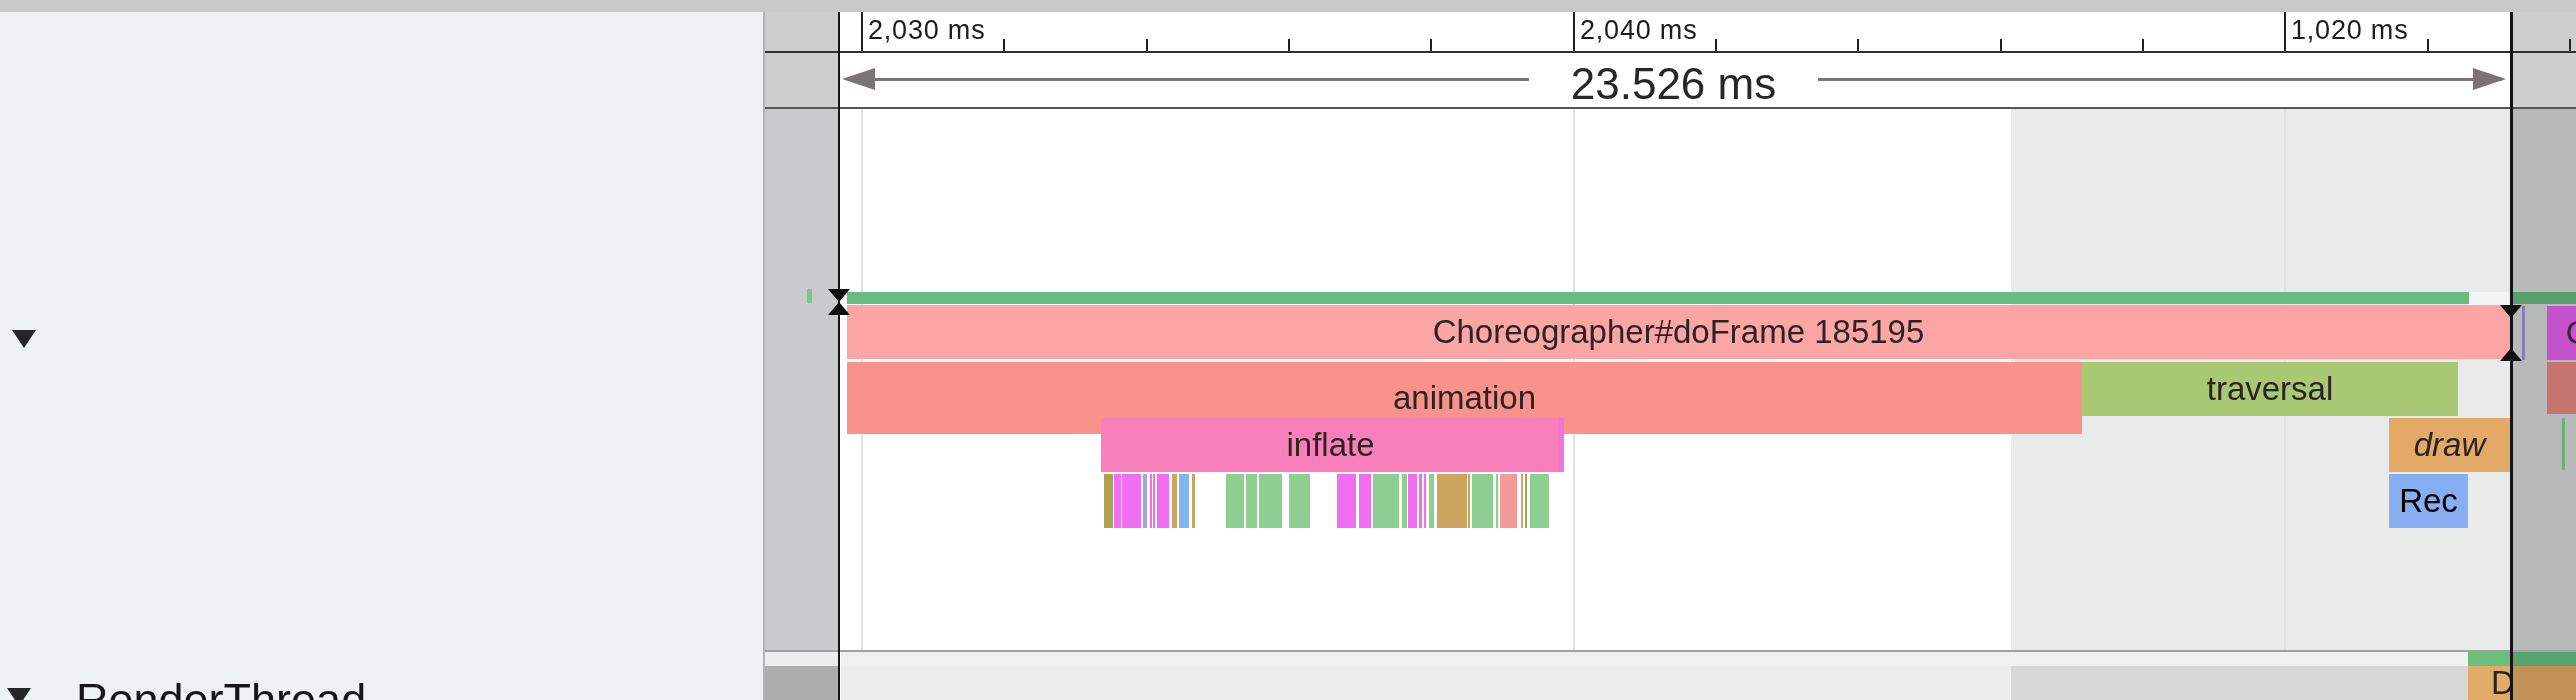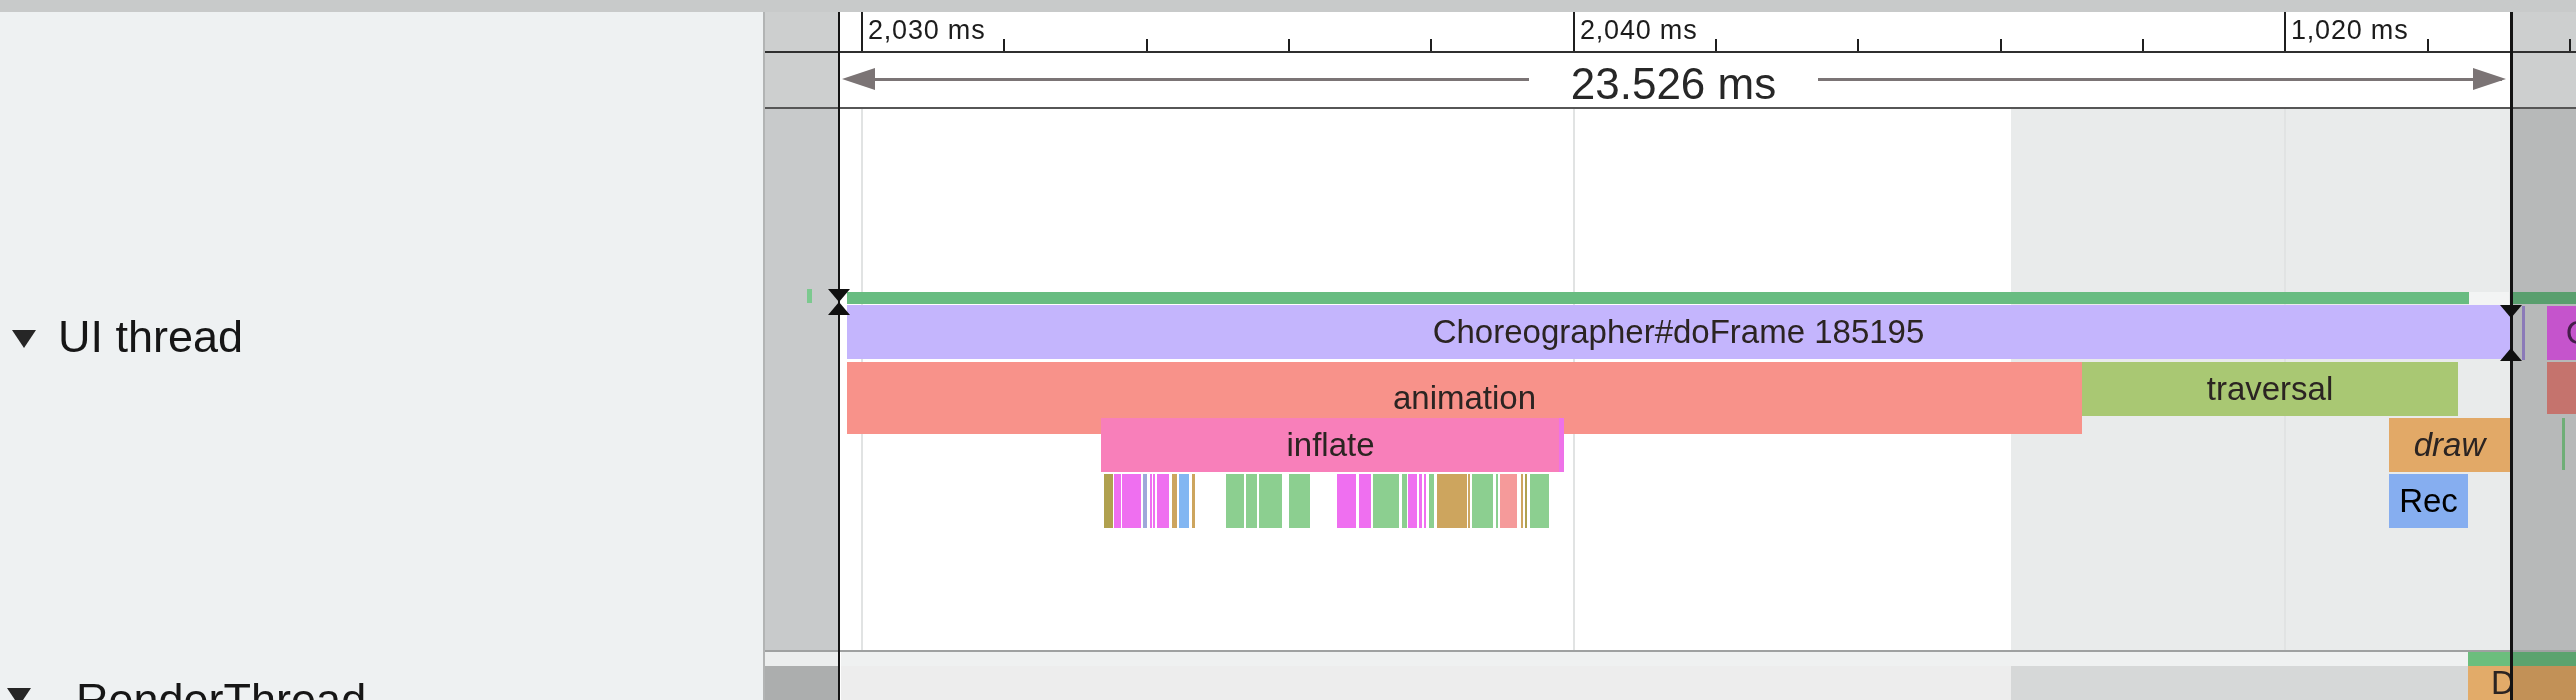--- a/index.html
+++ b/index.html
@@ -101,21 +101,21 @@
       <div class="abs tick-minor" style="left: 1715px;"></div>
       <div class="abs tick-minor" style="left: 1857px;"></div>
       <div class="abs tick-minor" style="left: 2000px;"></div>
       <div class="abs tick-minor" style="left: 2142px;"></div>
       <div class="abs tick-minor" style="left: 2427px;"></div>
       <div class="abs tick-minor" style="left: 2569px;"></div>
     </div>
   <div id="events">
       <div class="abs chip" style="left: 847px; top: 292px; width: 1622px; height: 12.4px; background: rgb(104, 188, 129);"></div>
       <div class="abs chip" style="left: 2513px; top: 292px; width: 63px; height: 12.4px; background: rgb(89, 159, 110);"></div>
-      <div class="abs chip" style="left: 847px; top: 305px; width: 1663px; height: 54px; background: #c4b5fd;">
+      <div class="abs chip" style="left: 847px; top: 305px; width: 1663px; height: 54px; background: #fca5a5;">
         <span>Choreographer#doFrame 185195</span>
       </div>
       <div class="abs chip" style="left: 847px; top: 362px; width: 1235px; height: 72px; background: rgb(248, 146, 138);">
         <span>animation</span>
       </div>
       <div class="abs chip" style="left: 2082px; top: 362px; width: 376px; height: 54px; background: rgb(169, 200, 115);">
         <span>traversal</span>
       </div>
       <div class="abs chip" style="left: 1101px; top: 418px; width: 459px; height: 54px; background: rgb(248, 127, 186);">
         <span>inflate</span>
@@ -185,18 +185,17 @@
   <div class="abs meas-label">23.526 ms</div>
 
   <div class="abs vline vline-left"></div>
   <div class="abs vline vline-right"></div>
   <div class="abs tri tri-down" style="left:828px;top:289px;"></div>
   <div class="abs tri tri-up" style="left:828px;top:302px;"></div>
   <div class="abs tri tri-down" style="left:2500px;top:305px;"></div>
   <div class="abs tri tri-up" style="left:2500px;top:348px;"></div>
 
   <div class="abs sb-tri" style="left:12.4px;top:330px;"></div>
-  <div class="abs sb-text" style="left:58px;top:311px;">UI thread</div>
   <div class="abs sb-tri" style="left:7px;top:688px;"></div>
   <div class="abs sb-text" style="left:76px;top:674px;">RenderThread</div>
 
 </div>
 
 
 </body></html>

